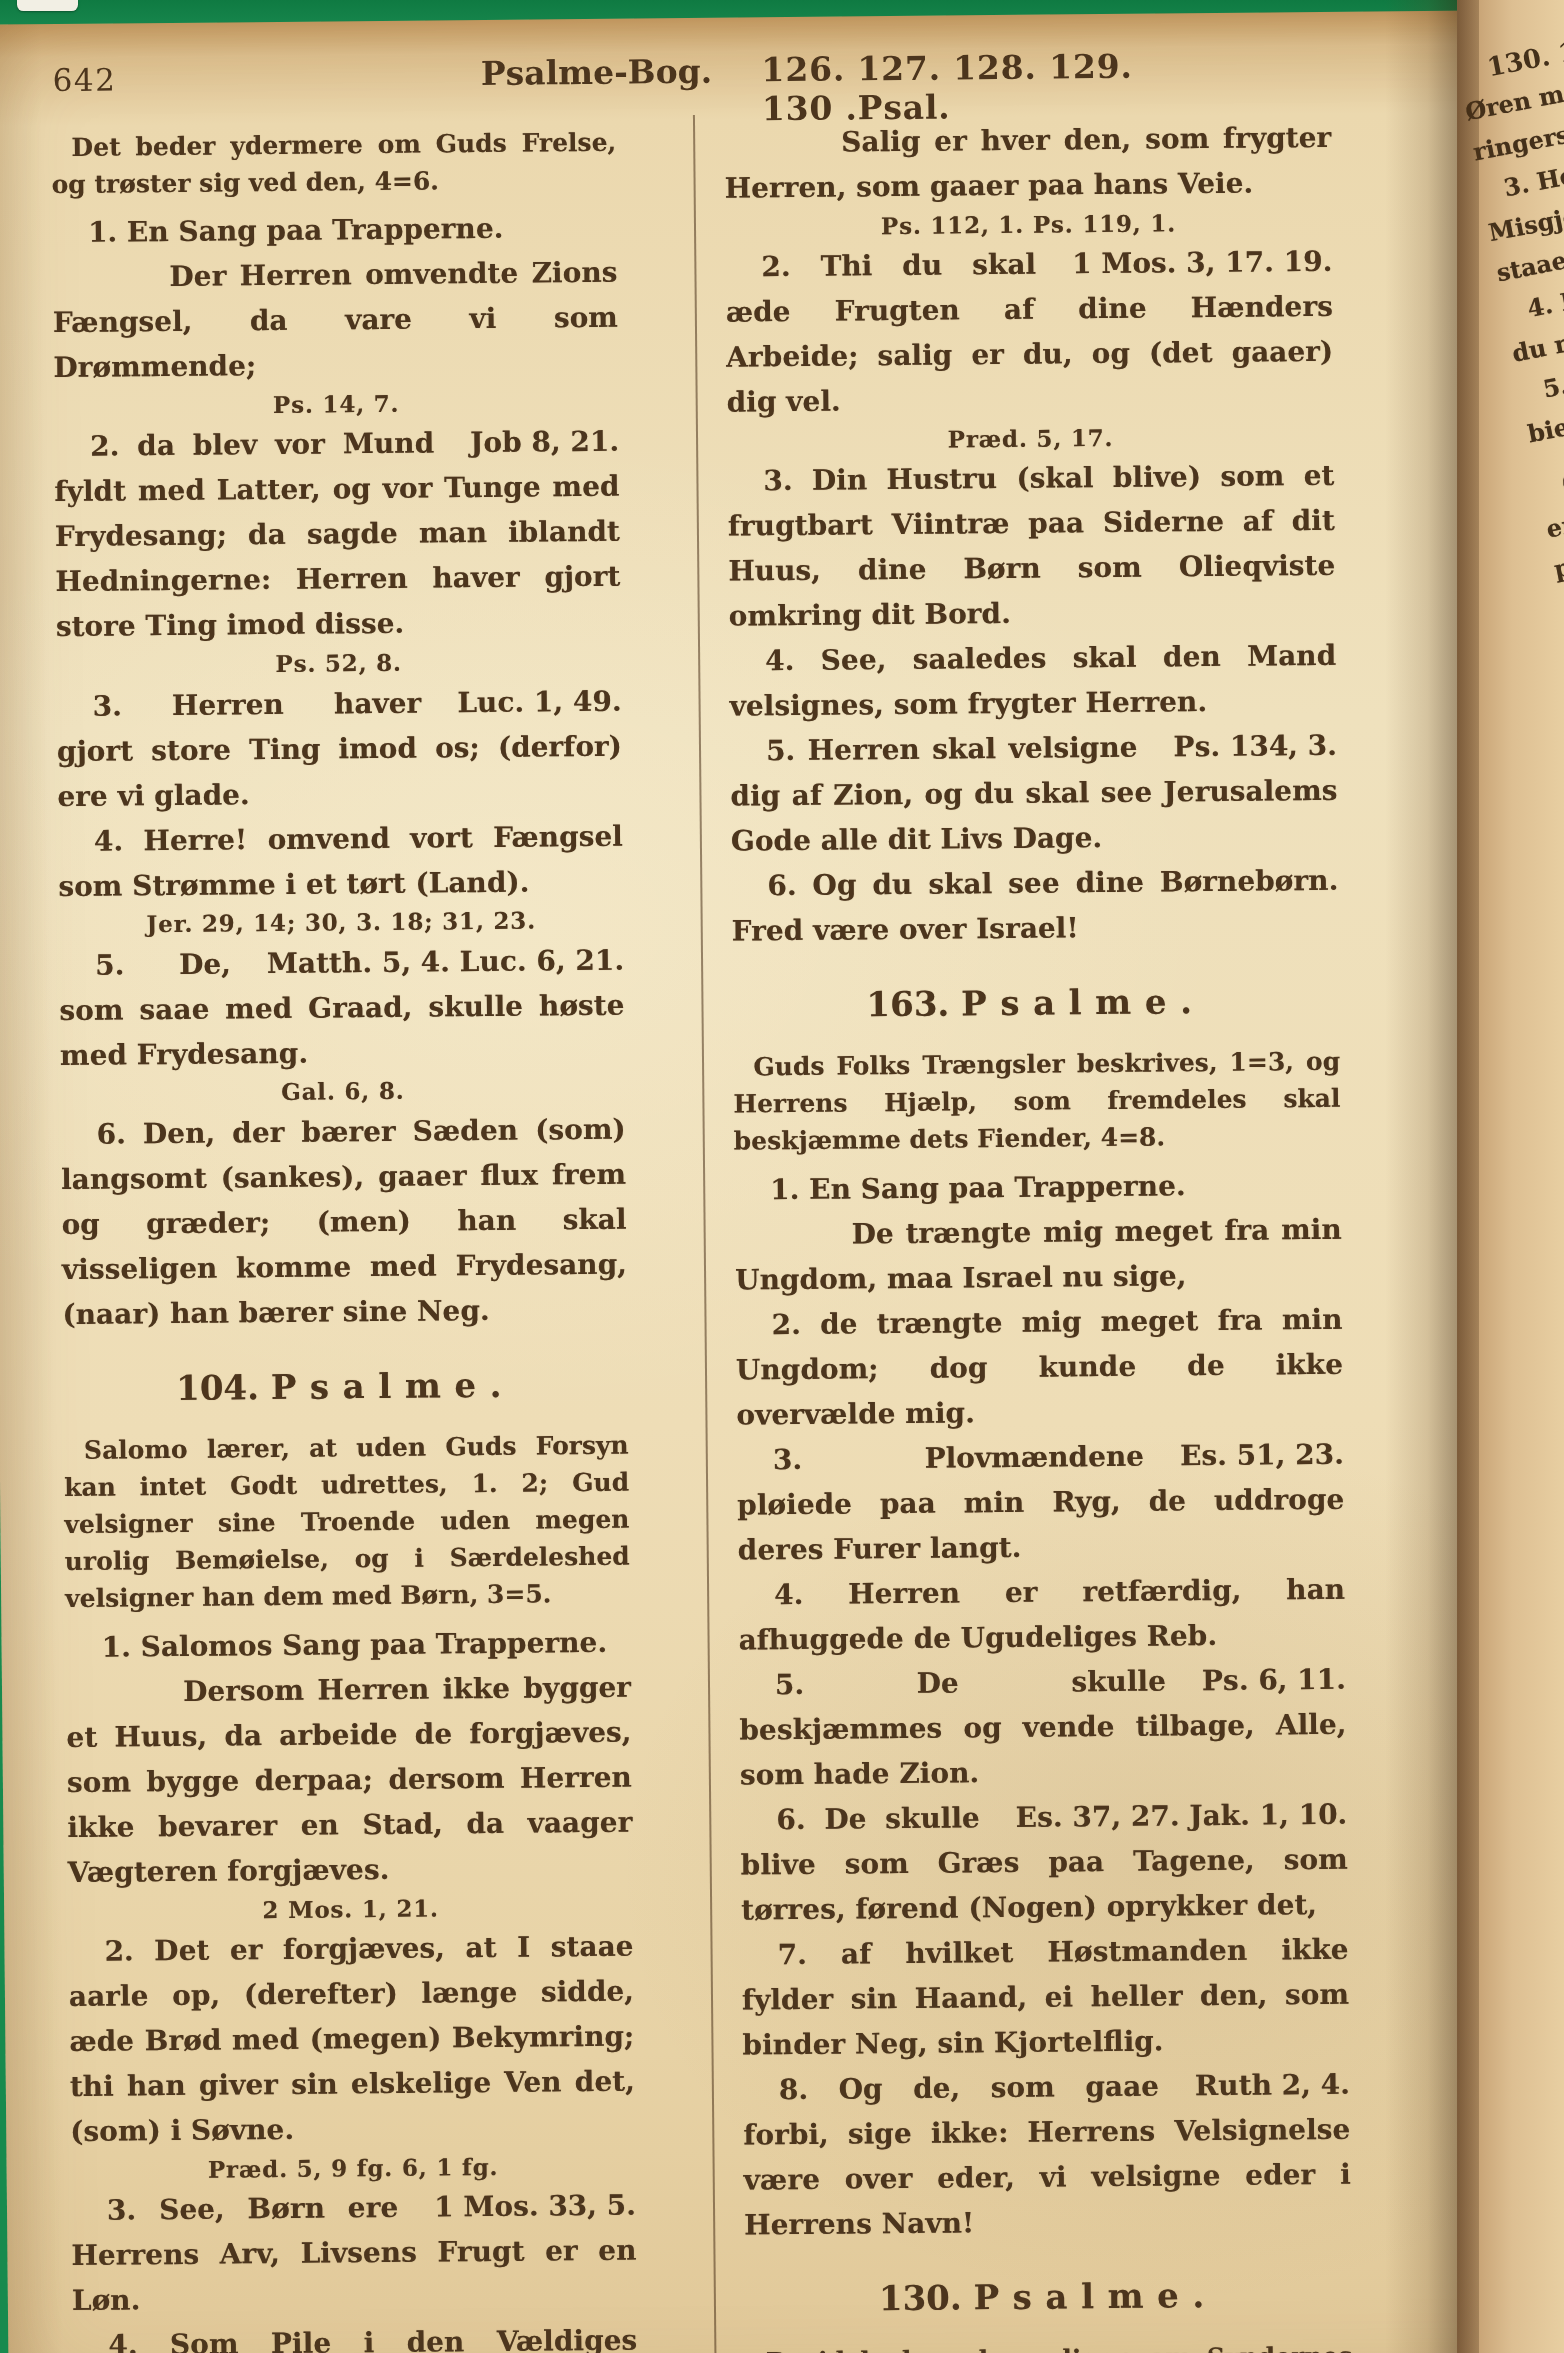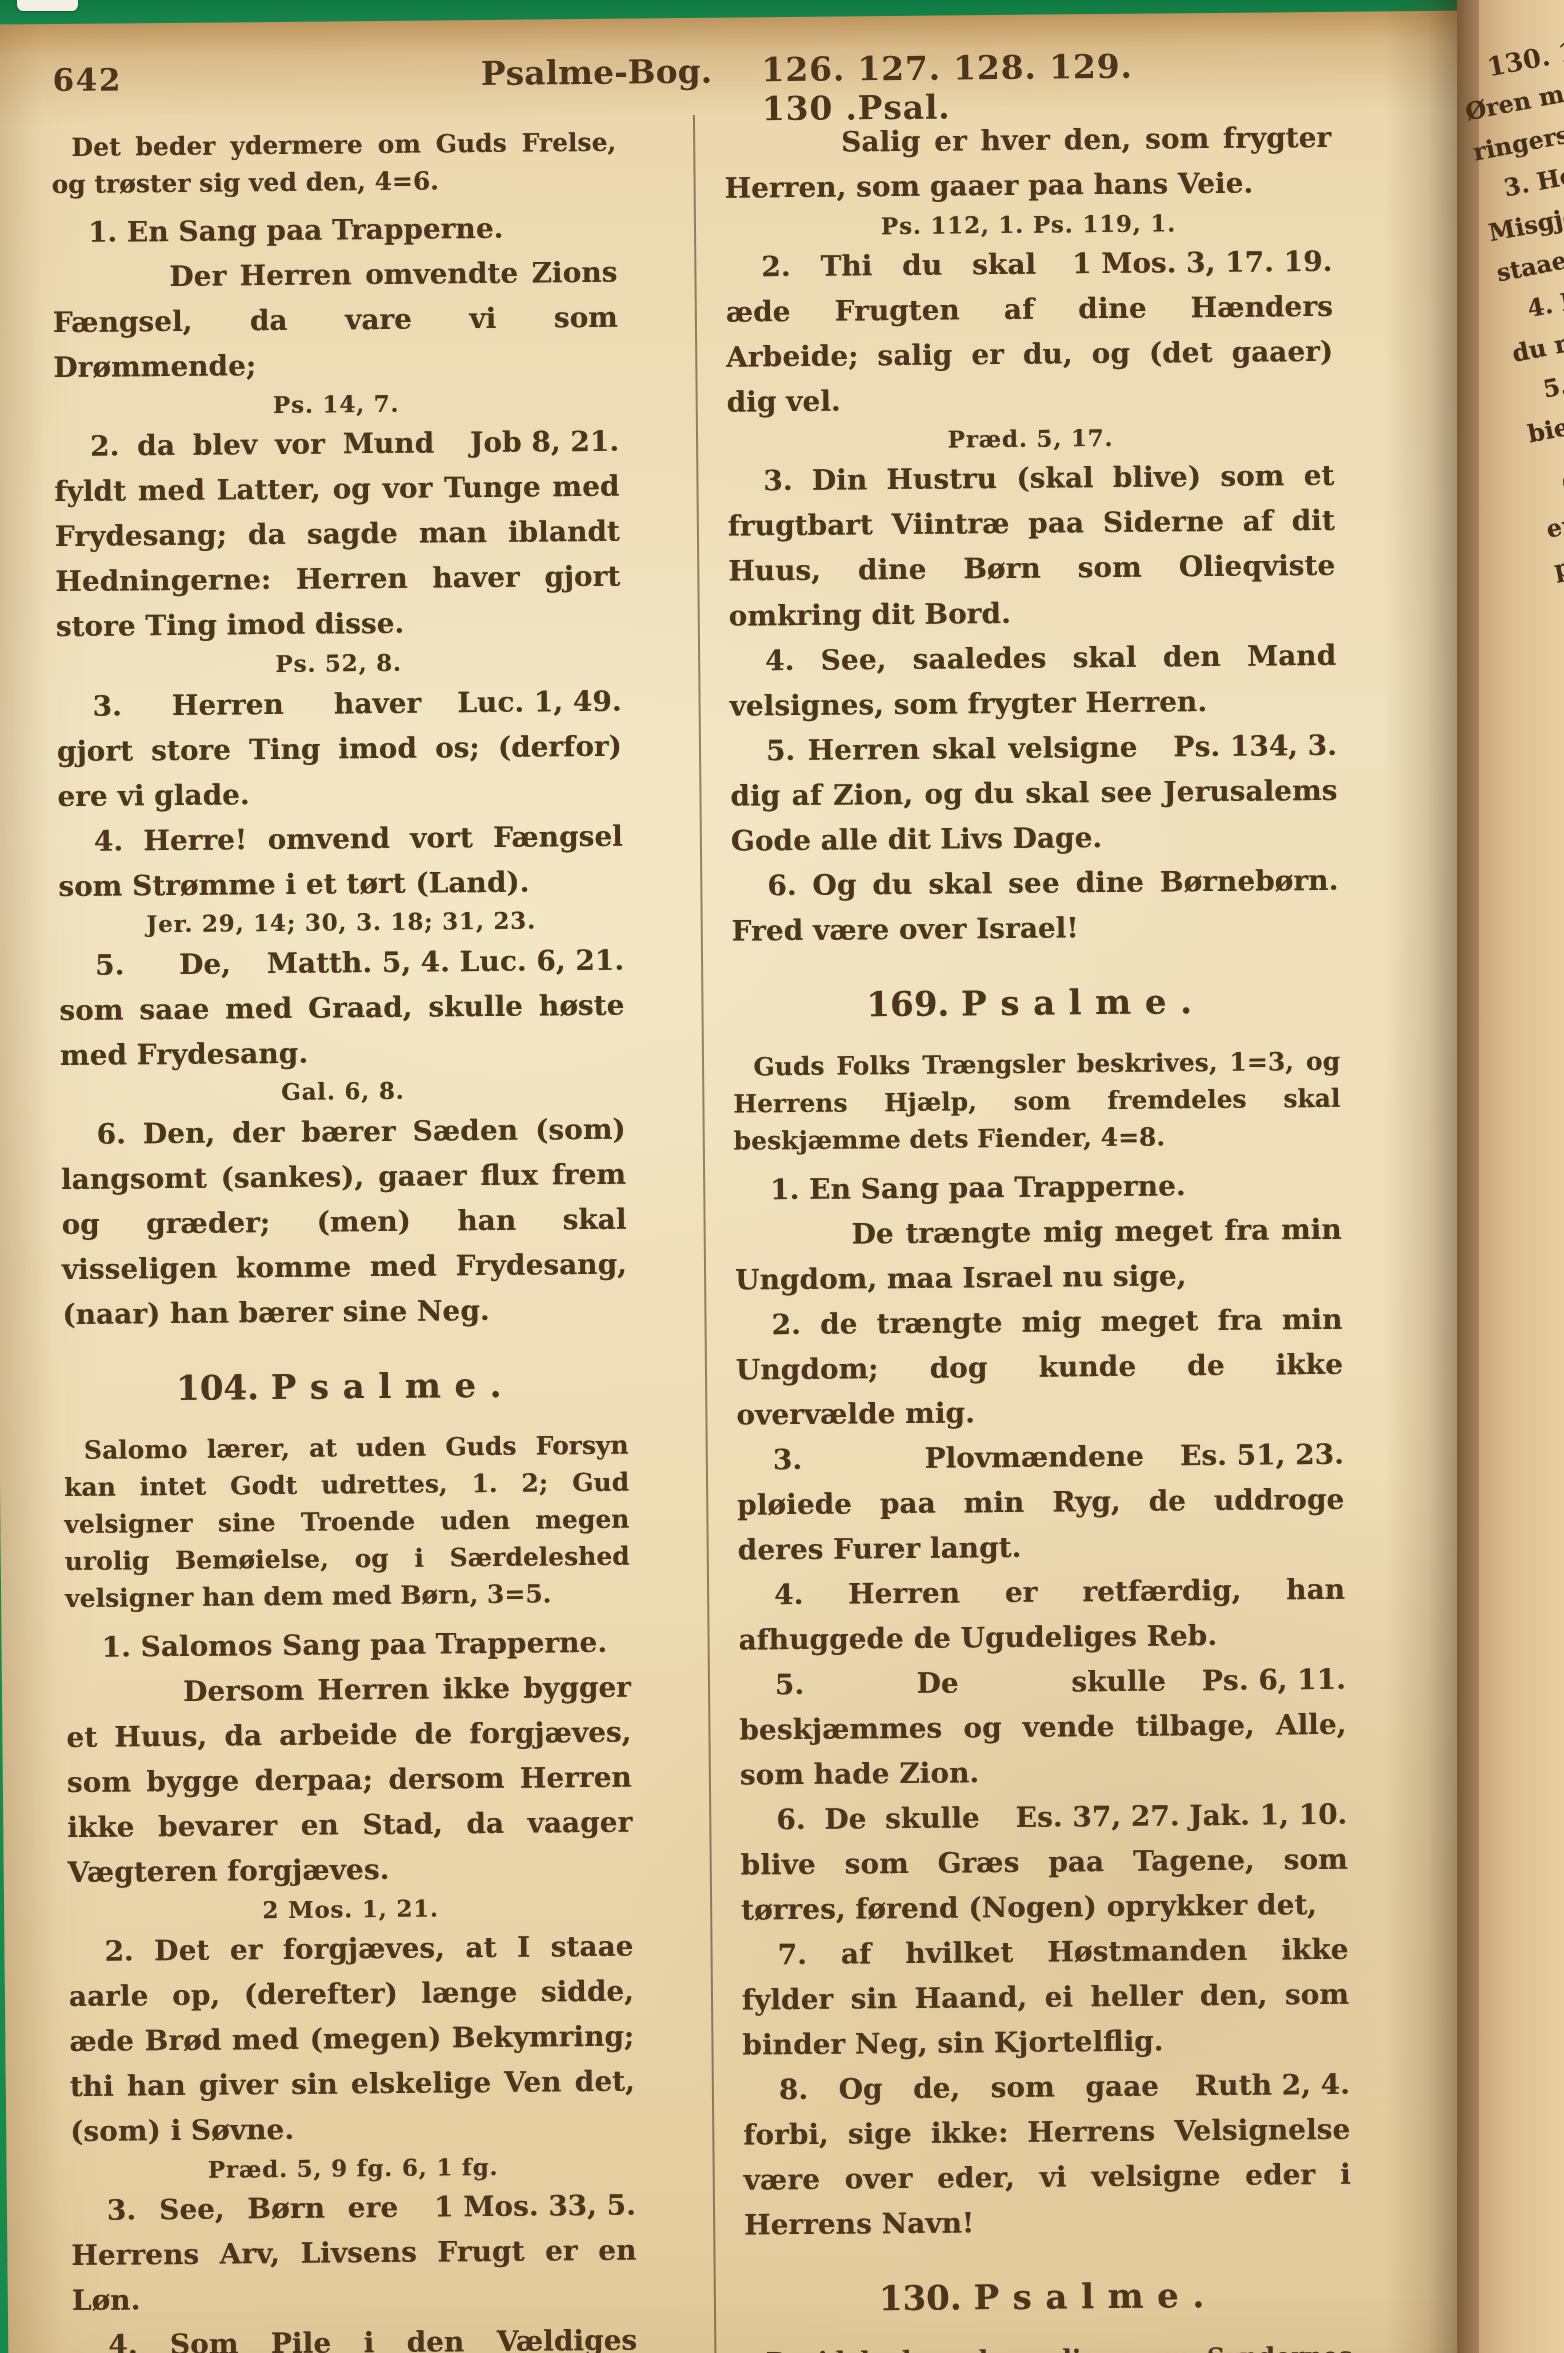--- a/index.html
+++ b/index.html
@@ -14,21 +14,21 @@
     position:absolute;left:-14px;top:17px;width:1609px;height:2379px;
     transform:rotate(-0.55deg);transform-origin:50% 0;
     background:
       radial-gradient(1017px 704px at 32% 38%, rgba(255,250,228,.28), rgba(255,250,228,0) 70%),
       radial-gradient(782px 626px at 72% 78%, rgba(125,85,35,.10), rgba(125,85,35,0) 70%),
       linear-gradient(90deg, rgba(140,100,52,.22) 0px, rgba(140,100,52,0) 55px),
       linear-gradient(180deg,#c79d64 0px,#ddc08f 33px,#ebd8ae 102px,#efe1bd 704px,#eeddb6 1408px,#e7d2a5 2034px,#e0c797 2379px);
     box-shadow:inset 0 0 94px rgba(120,80,30,.18);
     color:#4c351d;
   }
-  .hdr-num{position:absolute;left:66px;top:38px;font-size:31px;font-weight:700;letter-spacing:1.6px;}
+  .hdr-num{position:absolute;left:66px;top:38px;font-size:31px;font-weight:400;letter-spacing:1.6px;}
   .hdr-title{position:absolute;left:485px;top:34px;width:250px;text-align:center;font-size:33px;font-weight:700;}
   .hdr-range{position:absolute;left:775px;top:33px;width:438px;font-size:33px;font-weight:700;letter-spacing:0.8px;}
   .col-divider{position:absolute;left:706px;top:97px;width:1.6px;height:2269px;background:rgba(72,48,24,.55);}
   .col{position:absolute;top:103px;font-size:28px;line-height:45px;font-weight:700;text-align:justify;}
   .col.left{left:64px;width:565px;}
   .col.right{left:737px;width:607px;}
   .col p{margin:0;text-shadow:0 0 0.8px rgba(76,53,29,.45);}
   p.verse.num{text-indent:36px;}
   p.verse.deep{text-indent:117px;}
   p.summary{font-size:25px;line-height:37px;font-weight:600;text-indent:20.3px;margin:1.6px 0 7.8px;}
@@ -91,21 +91,21 @@
     </div>
   <div class="col right">
       <p class="verse deep"><span>Salig er hver den, som frygter Herren, som gaaer paa hans Veie.</span></p>
       <p class="ref"><span>Ps. 112, 1.   Ps. 119, 1.</span></p>
       <p class="verse num"><span class="cite">1 Mos. 3, 17. 19.</span><span>2. Thi du skal æde Frugten af dine Hænders Arbeide; salig er du, og (det gaaer) dig vel.</span></p>
       <p class="ref"><span>Præd. 5, 17.</span></p>
       <p class="verse num"><span>3. Din Hustru (skal blive) som et frugtbart Viintræ paa Siderne af dit Huus, dine Børn som Olieqviste omkring dit Bord.</span></p>
       <p class="verse num"><span>4. See, saaledes skal den Mand velsignes, som frygter Herren.</span></p>
       <p class="verse num"><span class="cite">Ps. 134, 3.</span><span>5. Herren skal velsigne dig af Zion, og du skal see Jerusalems Gode alle dit Livs Dage.</span></p>
       <p class="verse num"><span>6. Og du skal see dine Børnebørn. Fred være over Israel!</span></p>
-      <h2 class="psalm-heading"><span class="pnum">169.</span><span class="pword">Psalme.</span></h2>
+      <h2 class="psalm-heading"><span class="pnum">163.</span><span class="pword">Psalme.</span></h2>
       <p class="summary"><span>Guds Folks Trængsler beskrives, 1=3, og Herrens Hjælp, som fremdeles skal beskjæmme dets Fiender, 4=8.</span></p>
       <p class="verse num"><span>1. En Sang paa Trapperne.</span></p>
       <p class="verse deep"><span>De trængte mig meget fra min Ungdom, maa Israel nu sige,</span></p>
       <p class="verse num"><span>2. de trængte mig meget fra min Ungdom; dog kunde de ikke overvælde mig.</span></p>
       <p class="verse num"><span class="cite">Es. 51, 23.</span><span>3. Plovmændene pløiede paa min Ryg, de uddroge deres Furer langt.</span></p>
       <p class="verse num"><span>4. Herren er retfærdig, han afhuggede de Ugudeliges Reb.</span></p>
       <p class="verse num"><span class="cite">Ps. 6, 11.</span><span>5. De skulle beskjæmmes og vende tilbage, Alle, som hade Zion.</span></p>
       <p class="verse num"><span class="cite">Es. 37, 27.  Jak. 1, 10.</span><span>6. De skulle blive som Græs paa Tagene, som tørres, førend (Nogen) oprykker det,</span></p>
       <p class="verse num"><span>7. af hvilket Høstmanden ikke fylder sin Haand, ei heller den, som binder Neg, sin Kjortelflig.</span></p>
       <p class="verse num"><span class="cite">Ruth 2, 4.</span><span>8. Og de, som gaae forbi, sige ikke: Herrens Velsignelse være over eder, vi velsigne eder i Herrens Navn!</span></p>

